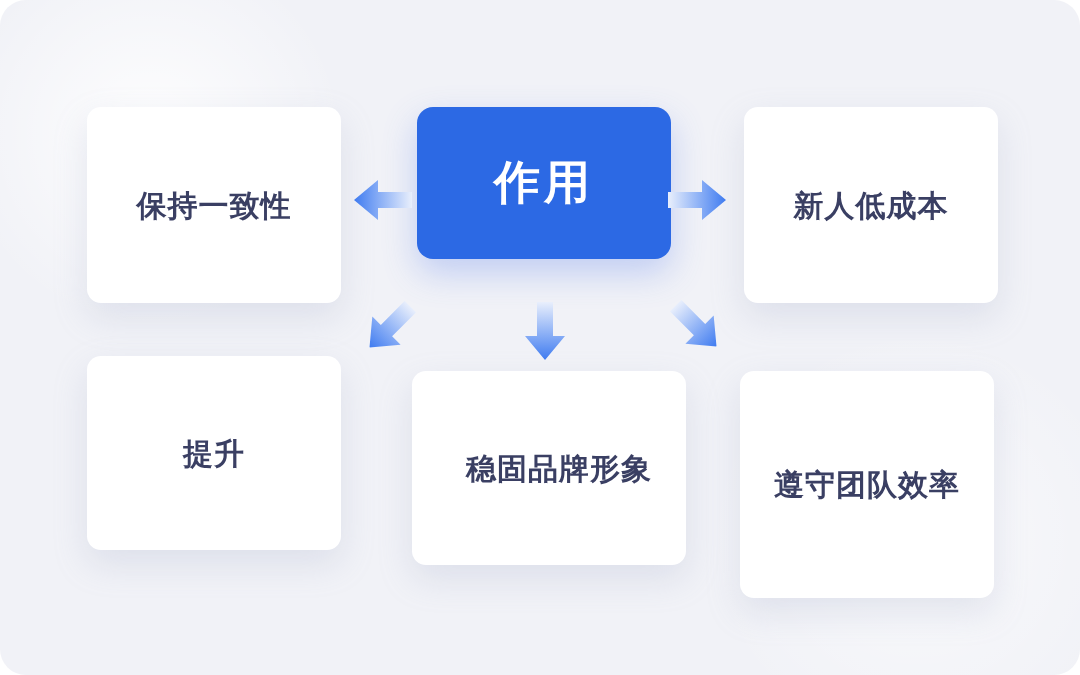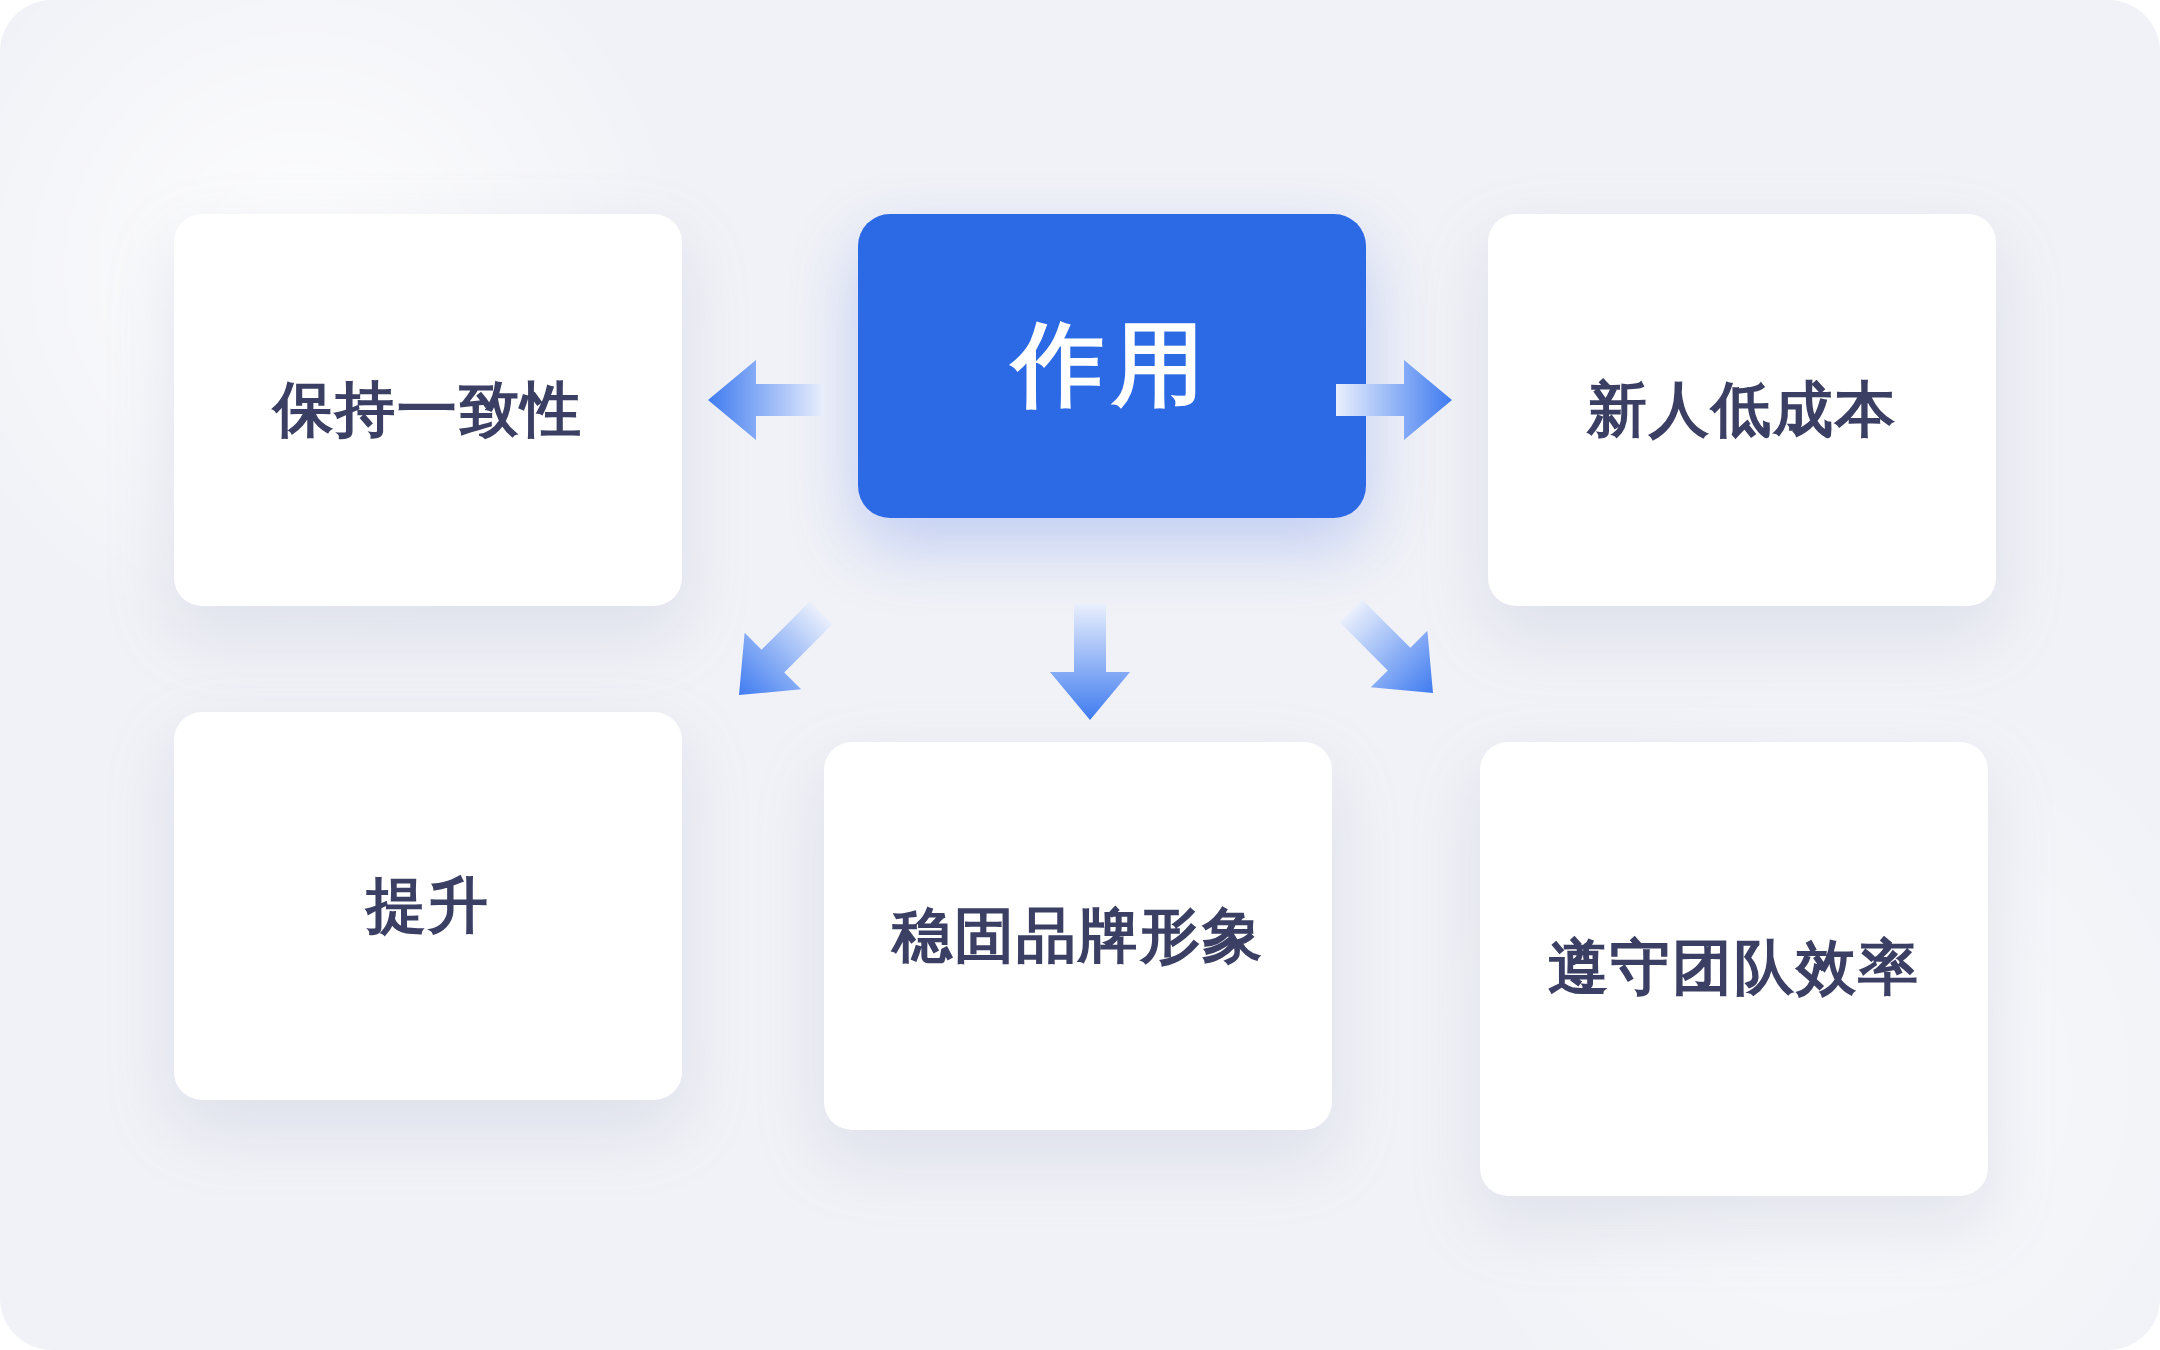--- a/index.html
+++ b/index.html
@@ -36,26 +36,26 @@
     font-size: 30px;
     font-weight: 700;
     color: #3a3f63;
     line-height: 51px;
     letter-spacing: 1px;
     white-space: nowrap;
   }
   .card-top-left    { left: 87px;  top: 107px; }
   .card-top-right   { left: 744px; top: 107px; }
   .card-bottom-left   { left: 87px;  top: 356px; height: 194px; }
-  .card-bottom-center { left: 412px; top: 371px; height: 194px; }
+  .card-bottom-center { left: 412px; top: 371px; height: 194px; padding-left: 20px; }
   .card-bottom-right  { left: 740px; top: 371px; height: 227px; }
 
   .center-node {
     position: absolute;
-    left: 429px;
+    left: 417px;
     top: 107px;
     width: 254px;
     height: 152px;
     background: #2c69e4;
     border-radius: 16px;
     box-shadow: 0 14px 34px rgba(80,120,235,0.30);
     display: flex;
     align-items: center;
     justify-content: center;
   }

